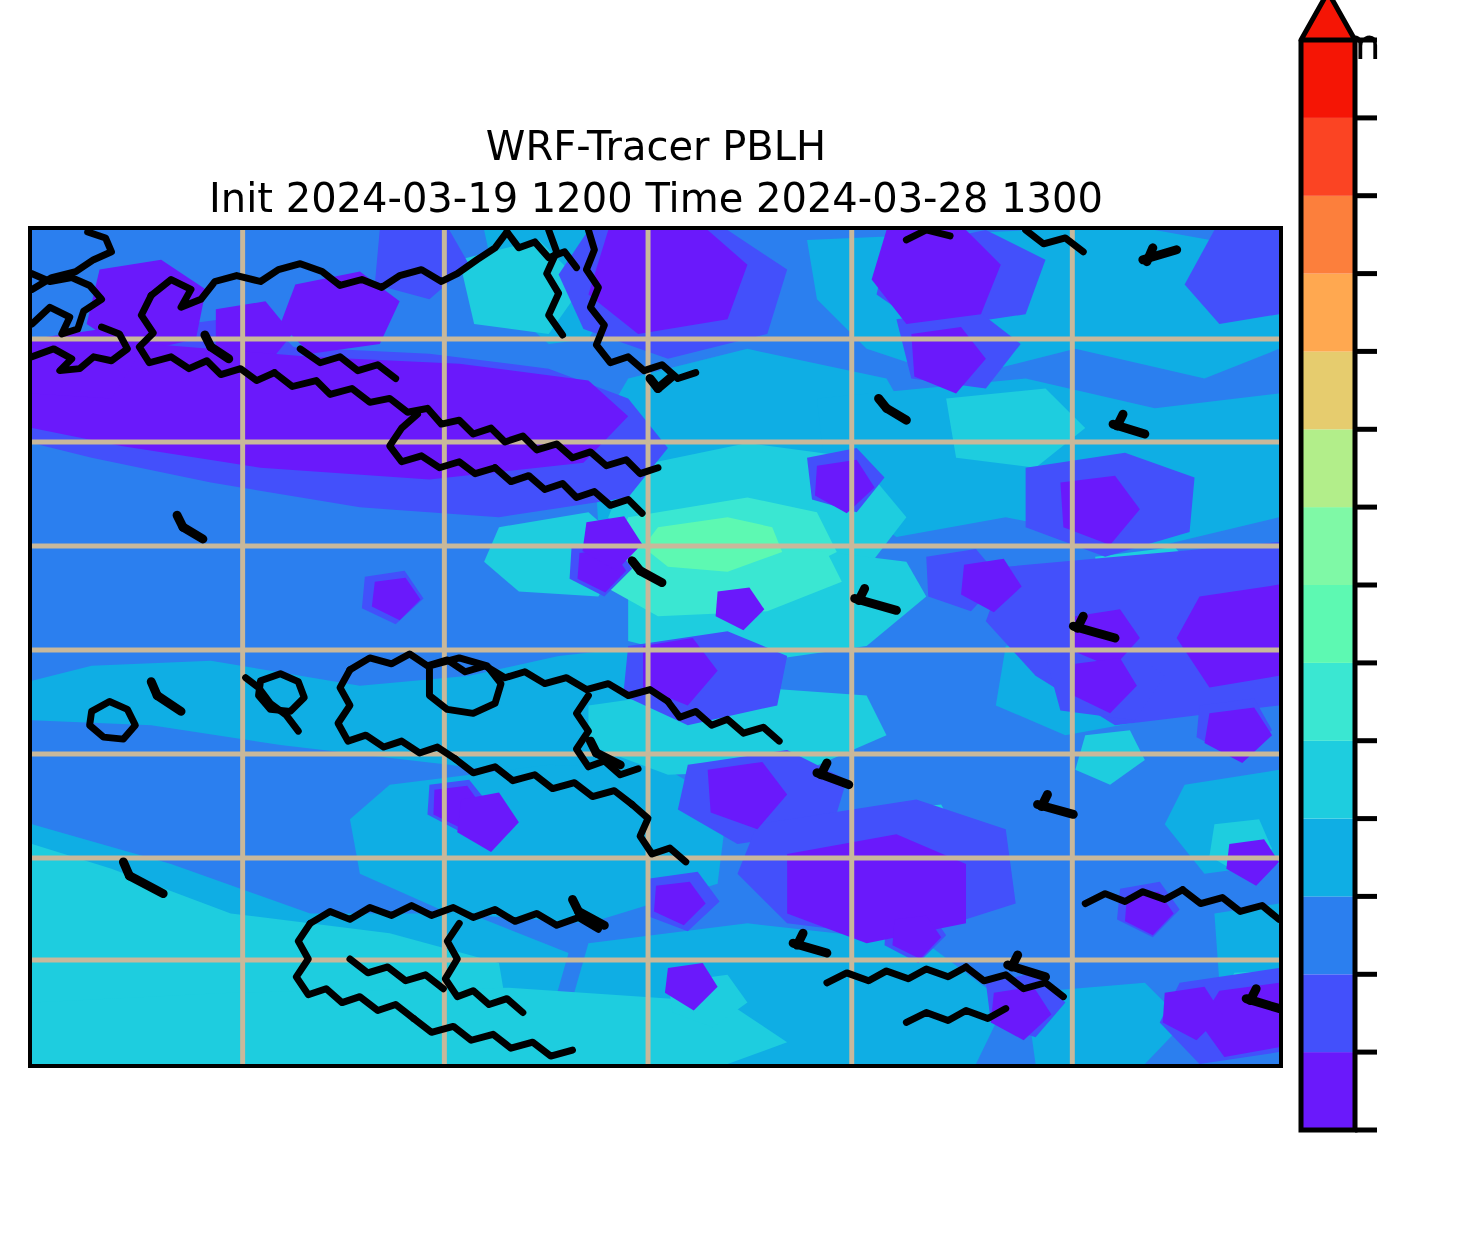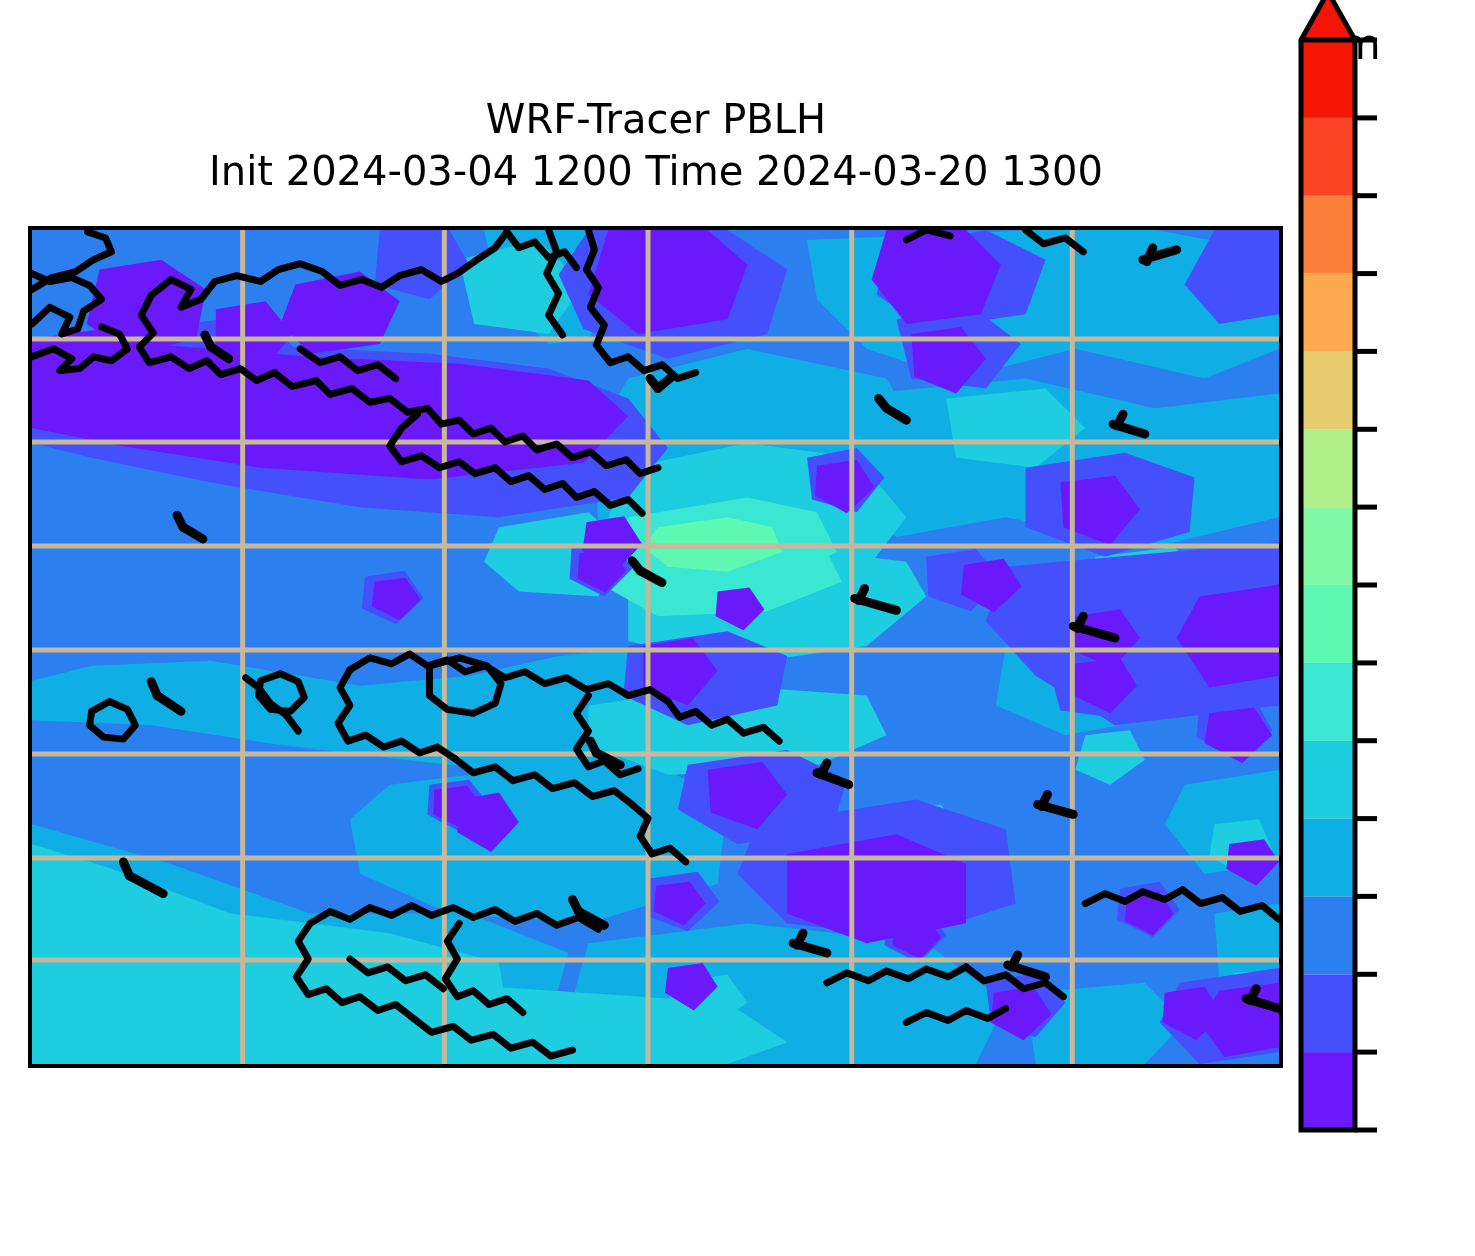--- a/index.html
+++ b/index.html
@@ -17,21 +17,21 @@
     position: relative;
     width: 1475px;
     height: 1256px;
     background: #ffffff;
   }
 
   
   #title-block {
     position: absolute;
     left: 28px;
-    top: 93px;
+    top: 120px;
     width: 1256px;
     text-align: center;
     color: #000000;
     font-size: 40px;
     line-height: 52px;
     white-space: nowrap;
   }
   #title-block .tline { display: block; }
 
   
@@ -80,21 +80,21 @@
     color: #000000;
   }
 </style>
 </head>
 <body>
 
 <div id="figure">
 
   <div id="title-block">
     <span class="tline">WRF-Tracer PBLH</span>
-    <span class="tline">Init 2024-03-04 1200 Time 2024-03-20 1300</span>
+    <span class="tline">Init 2024-03-19 1200 Time 2024-03-28 1300</span>
   </div>
 
   <div id="map-axes">
     <svg id="map-svg" viewBox="0 0 1255 842" preserveAspectRatio="none">
 
       <rect x="0" y="0" width="1255" height="842" fill="#2B7FEF"></rect>
 
       <g>
 
         <path d="M455,0 L600,0 L590,60 L560,110 L520,115 L470,70 Z" fill="#0FAEE4"></path>

